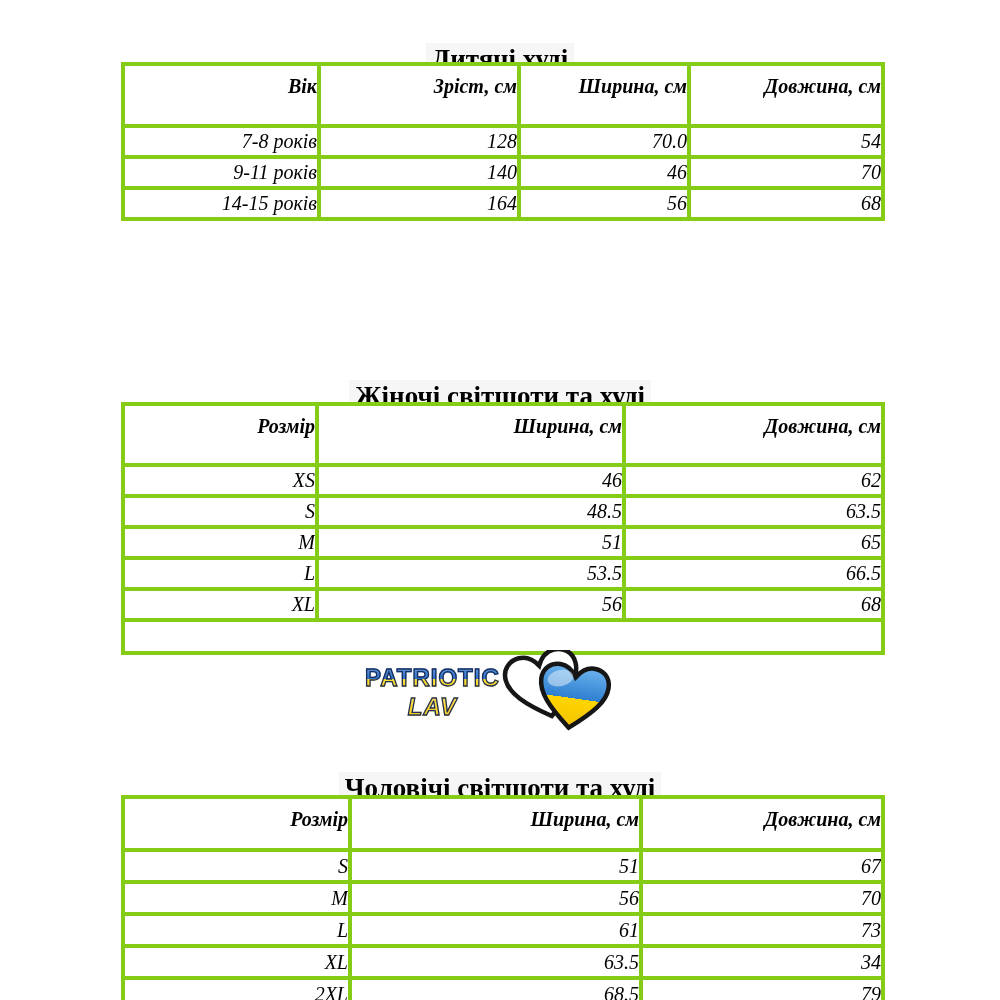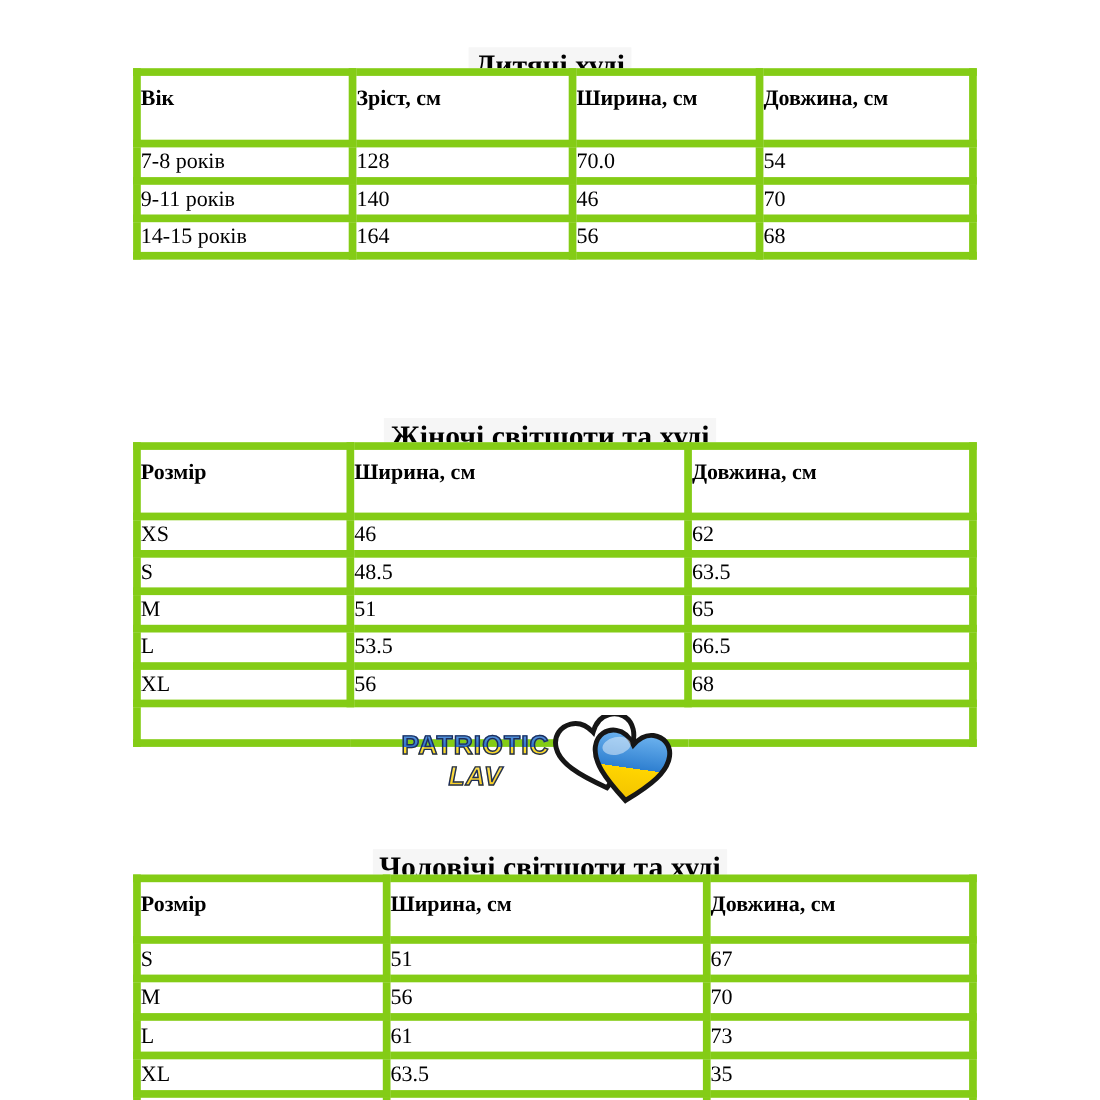--- a/index.html
+++ b/index.html
@@ -32,25 +32,26 @@
   }
   table.size-table {
     position: absolute;
     left: 121px;
     width: 760px;
     border-collapse: collapse;
     table-layout: fixed;
     background: #ffffff;
   }
   table.size-table td, table.size-table th {
-    border: 7px solid #84cc16;
-    text-align: left;
+    border: 4px solid #84cc16;
+    text-align: right;
     padding: 0;
     font-size: 20px;
     overflow: hidden;
+    font-style: italic;
   }
   table.size-table th {
     font-weight: bold;
     vertical-align: top;
     padding-top: 9px;
   }
   table.size-table td {
     vertical-align: middle;
   }
   #table-children { top: 62px; }
@@ -253,21 +254,21 @@
       <td>70</td>
     </tr>
     <tr>
       <td>L</td>
       <td>61</td>
       <td>73</td>
     </tr>
     <tr>
       <td>XL</td>
       <td>63.5</td>
-      <td>35</td>
+      <td>34</td>
     </tr>
     <tr>
       <td>2XL</td>
       <td>68.5</td>
       <td>79</td>
     </tr>
   </tbody>
     </table>
 
 </div>

